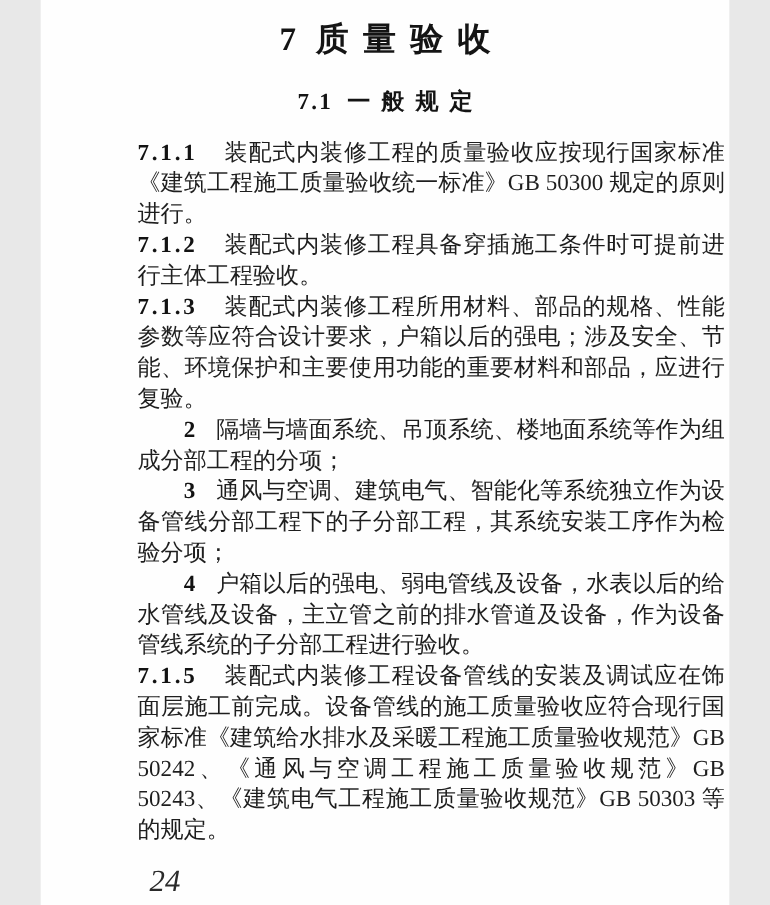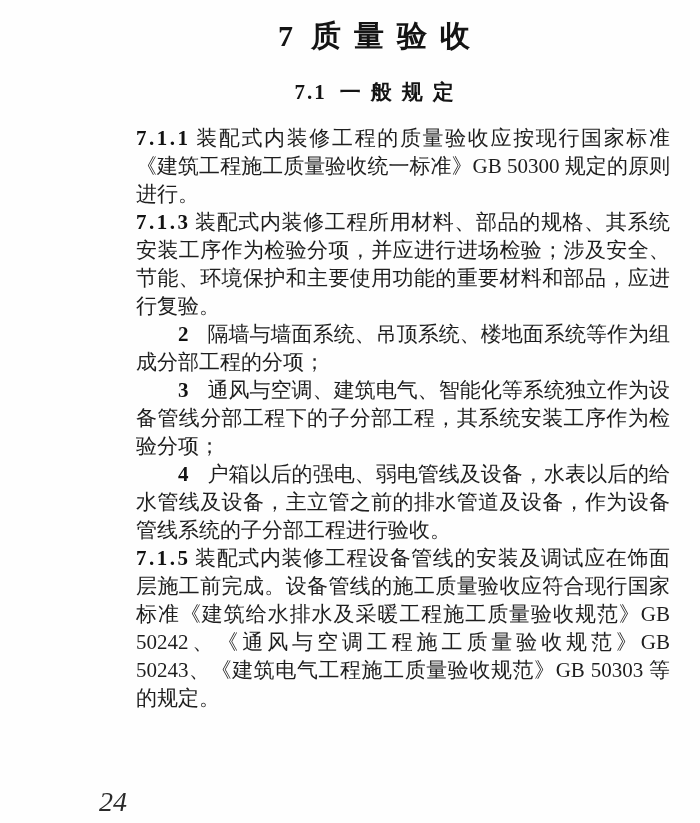--- a/index.html
+++ b/index.html
@@ -2,29 +2,28 @@
 <html lang="zh"><head>
 <meta charset="utf-8">
 <style>
   html, body {
     margin: 0;
     padding: 0;
     background: #e8e8e8;
   }
   .page {
     position: relative;
-    width: 700px;
+    width: 626px;
     height: 823px;
     margin: 0 auto;
     background: #fefefe;
     color: #1e1e1e;
     font-family: "Liberation Serif", "DejaVu Serif", serif;
     overflow: hidden;
     box-sizing: border-box;
-    padding-left: 48px;
   }
   .chapter-title {
     margin: 0;
     padding-top: 17px;
     text-align: center;
     font-size: 30px;
     line-height: 38px;
     font-weight: bold;
     color: #141414;
     white-space: nowrap;
@@ -63,21 +62,21 @@
     text-justify: inter-ideograph;
   }
   .content p {
     margin: 0;
     padding: 0;
   }
   .clause-num {
     font-weight: bold;
     color: #121212;
     letter-spacing: 2.5px;
-    margin-right: 4px;
+    margin-right: 24px;
   }
   p.subitem {
     text-indent: 42px;
   }
   .item-num {
     font-weight: bold;
     color: #121212;
     margin-right: 19px;
   }
   .page-number {
@@ -100,22 +99,23 @@
   </h1>
 
   <h2 class="section-title">
     <span class="sec-num">7.1</span><span class="sec-text">一般规定</span>
   </h2>
 
   <div class="content">
 
     <p class="clause"><span class="clause-num">7.1.1</span><span class="clause-text">装配式内装修工程的质量验收应按现行国家标准《建筑工程施工质量验收统一标准》GB 50300 规定的原则进行。</span></p>
 
+    <p class="clause"><span class="clause-num">7.1.2</span><span class="clause-text">装配式内装修工程具备穿插施工条件时可提前进行主体工程验收。</span></p>
 
-    <p class="clause"><span class="clause-num">7.1.3</span><span class="clause-text">装配式内装修工程所用材料、部品的规格、其系统安装工序作为检验分项，并应进行进场检验；涉及安全、节能、环境保护和主要使用功能的重要材料和部品，应进行复验。</span></p>
+    <p class="clause"><span class="clause-num">7.1.3</span><span class="clause-text">装配式内装修工程所用材料、部品的规格、性能参数等应符合设计要求，户箱以后的强电；涉及安全、节能、环境保护和主要使用功能的重要材料和部品，应进行复验。</span></p>
 
 
 
     <p class="subitem"><span class="item-num">2</span><span class="item-text">隔墙与墙面系统、吊顶系统、楼地面系统等作为组成分部工程的分项；</span></p>
 
     <p class="subitem"><span class="item-num">3</span><span class="item-text">通风与空调、建筑电气、智能化等系统独立作为设备管线分部工程下的子分部工程，其系统安装工序作为检验分项；</span></p>
 
     <p class="subitem"><span class="item-num">4</span><span class="item-text">户箱以后的强电、弱电管线及设备，水表以后的给水管线及设备，主立管之前的排水管道及设备，作为设备管线系统的子分部工程进行验收。</span></p>
 
     <p class="clause"><span class="clause-num">7.1.5</span><span class="clause-text">装配式内装修工程设备管线的安装及调试应在饰面层施工前完成。设备管线的施工质量验收应符合现行国家标准《建筑给水排水及采暖工程施工质量验收规范》GB 50242、《通风与空调工程施工质量验收规范》GB 50243、《建筑电气工程施工质量验收规范》GB 50303 等的规定。</span></p>

